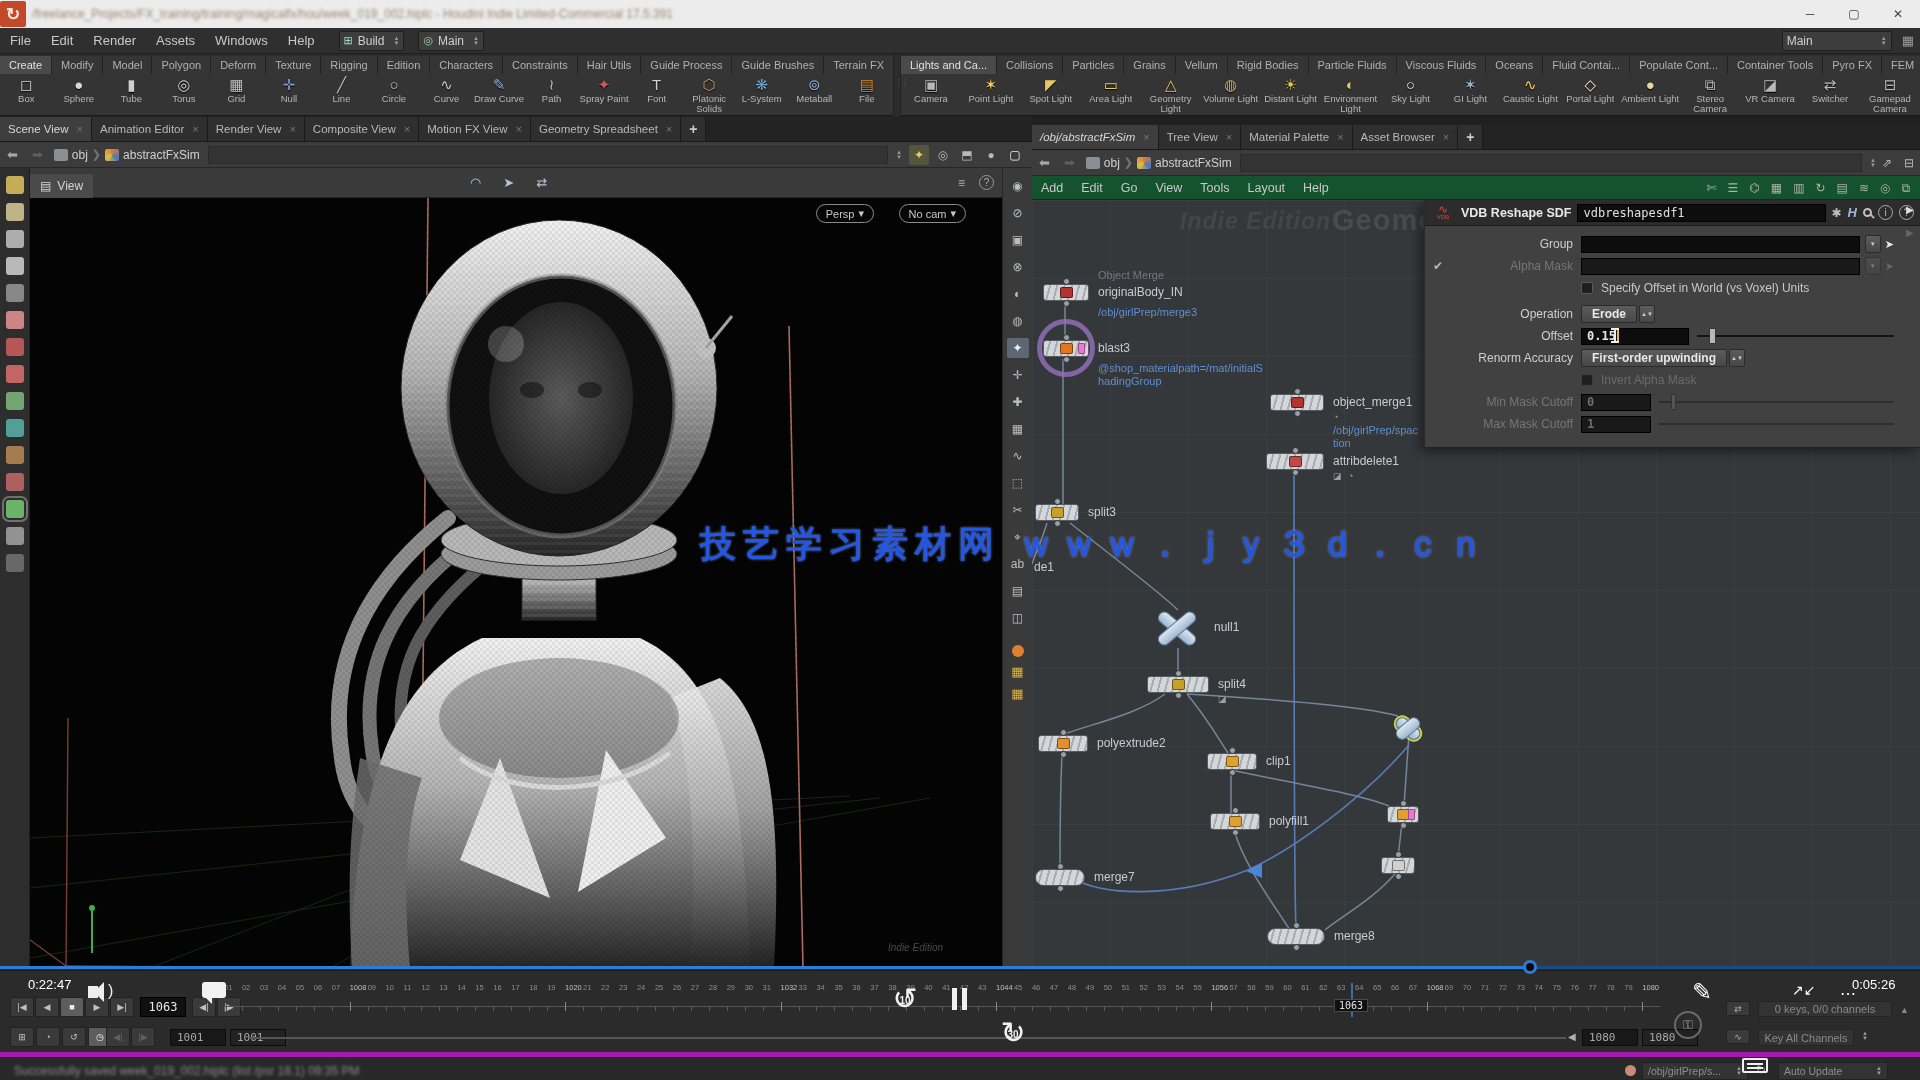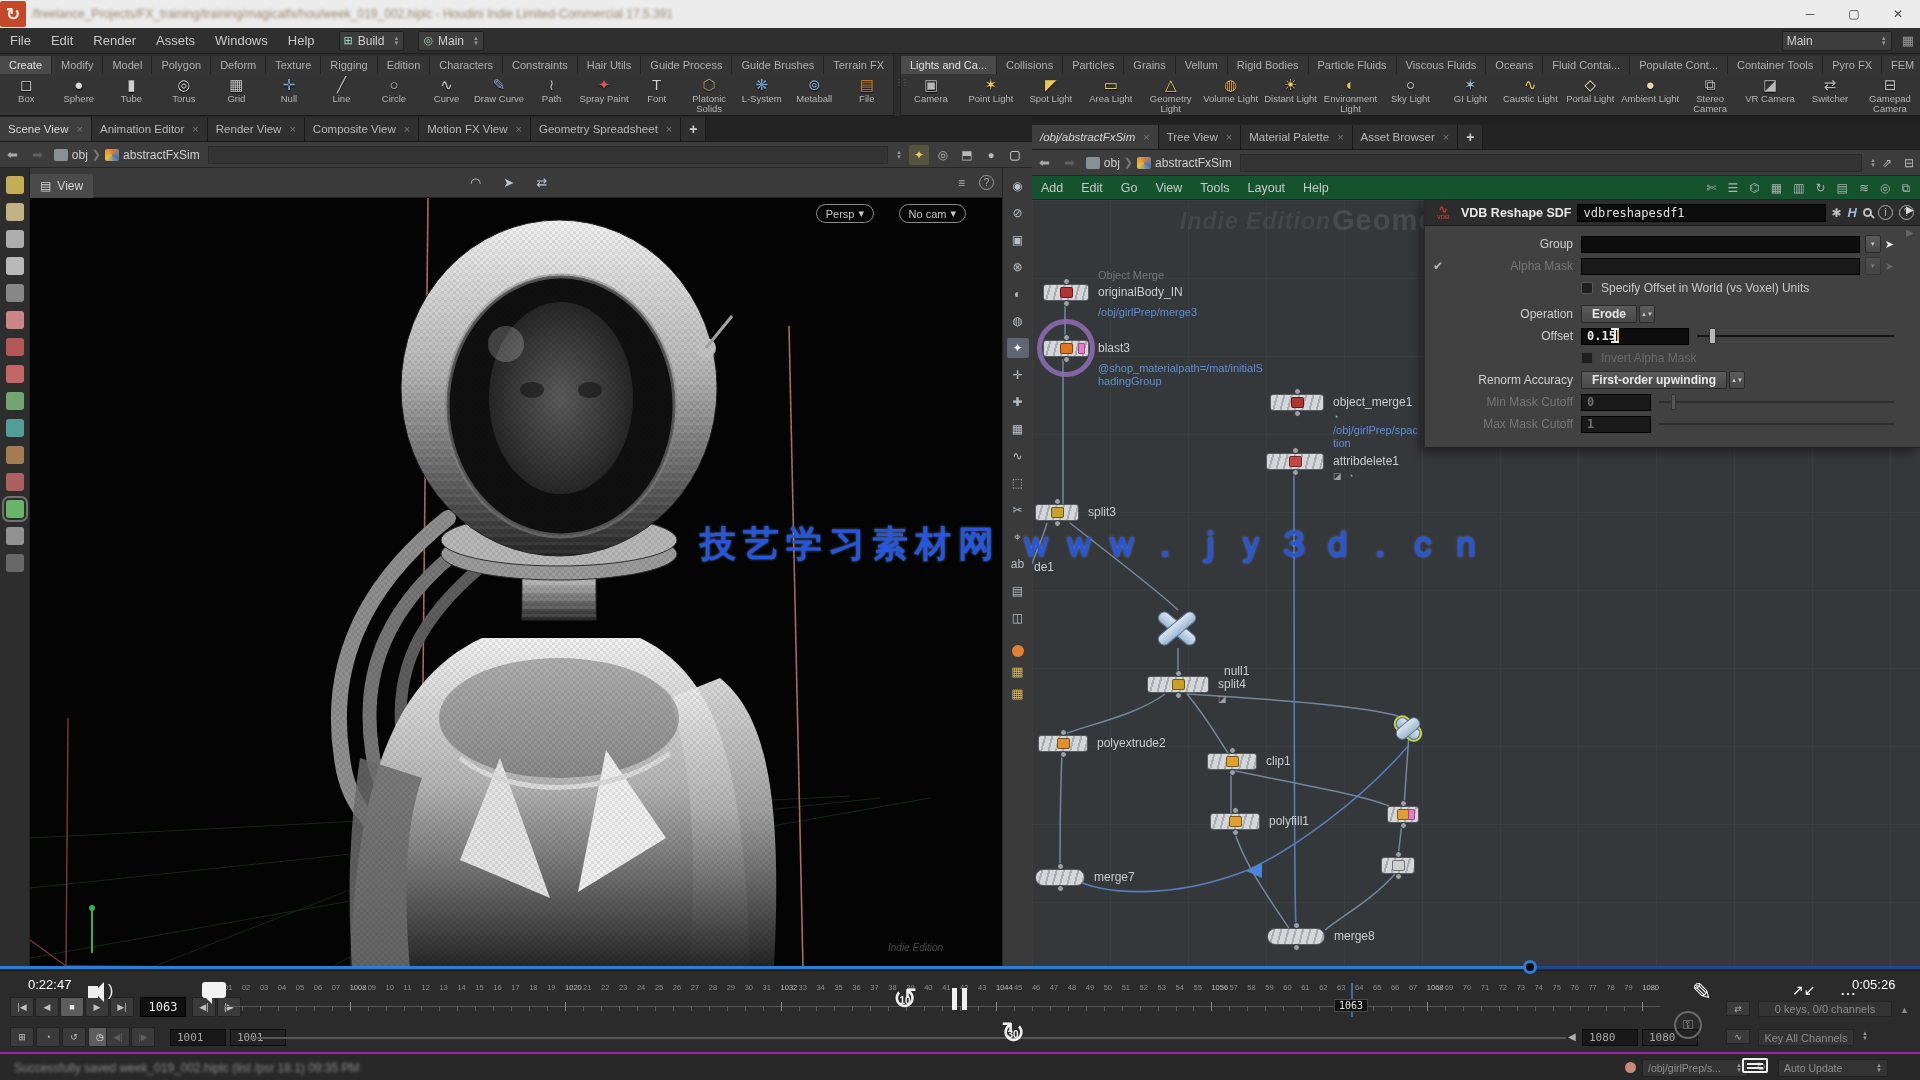--- a/index.html
+++ b/index.html
@@ -154,21 +154,21 @@
 .steps2{position:absolute;left:106px;top:56px;display:flex;gap:1px}
 .rangebox{position:absolute;top:58px;width:56px;height:17px;background:#181818;border:1px solid #0c0c0c;color:#a8a8a8;font-size:11px;display:flex;align-items:center;padding-left:6px;font-family:"DejaVu Sans Mono",monospace}
 .rslider{position:absolute;left:250px;top:66px;width:1316px;height:2px;background:#555}
 .rsarrow{position:absolute;left:1568px;top:60px;color:#b0b0b0;font-size:10px}
 .keycircle{position:absolute;left:1674px;top:40px;width:28px;height:28px;border:2px solid #6a6a6a;border-radius:50%;display:flex;align-items:center;justify-content:center;color:#9a9a9a;font-size:13px}
 .miniicon{position:absolute;width:24px;height:15px;background:#3a3a3a;border:1px solid #222;color:#b0b0b0;font-size:9px;display:flex;align-items:center;justify-content:center}
 .keysbox{position:absolute;left:1758px;top:30px;width:134px;height:16px;background:#333;border:1px solid #242424;color:#8a8a8a;font-size:11px;display:flex;align-items:center;justify-content:center}
 .keyall{position:absolute;left:1758px;top:58px;width:96px;height:17px;background:#333;border:1px solid #242424;color:#8a8a8a;font-size:11px;display:flex;align-items:center;justify-content:center}
 .tri-up{position:absolute;left:1900px;top:34px;color:#8a8a8a;font-size:9px}
 
-.statusbar{position:absolute;left:0;top:1052px;width:1920px;height:28px;background:#282828;border-top:2px solid #a21caf}
+.statusbar{position:absolute;left:0;top:1052px;width:1920px;height:28px;background:#282828;border-top:5px solid #a21caf}
 .sb-blur{position:absolute;left:14px;top:7px;color:#8a8a8a;font-size:12px;filter:blur(1.8px);white-space:nowrap}
 .sb-dot{position:absolute;left:1625px;top:8px;width:11px;height:11px;border-radius:50%;background:#c98a7a}
 .sb-combo{position:absolute;top:5px;height:18px;background:#333;border:1px solid #222;color:#909090;font-size:10.5px;display:flex;align-items:center;padding:0 5px;gap:5px}
 .sb-ref{position:absolute;left:1756px;top:6px;color:#999;font-size:12px}
 
 .wm{position:absolute;left:700px;top:520px;z-index:60;color:#2456e0;font-weight:bold;font-size:36px;letter-spacing:7px;white-space:nowrap;text-shadow:0 0 3px rgba(180,200,255,.5)}
 .vo{position:absolute;z-index:70;color:#fff}
 .speaker{width:10px;height:12px;background:#eee;position:relative}
 .speaker::before{content:"";position:absolute;left:6px;top:-4px;border:10px solid transparent;border-right-color:#eee;border-left:0}
 .speaker::after{content:")";position:absolute;left:20px;top:-4px;color:#eee;font-size:16px}
@@ -724,21 +724,21 @@
           <span class="nlabel" style="left: 53px; top: 1px;">split3</span>
         </div>
         <div class="node" style="left: 2px; top: 360px;">
           <span class="nlabel">de1</span>
         </div>
         <div class="node" style="left: 118px; top: 412px;">
           <div style="position: relative; width: 56px; height: 34px;">
             <div class="xbar" style="left: 4px; top: 10px; transform: rotate(40deg); width: 46px;"></div>
             <div class="xbar" style="left: 4px; top: 10px; transform: rotate(-40deg); width: 46px;"></div>
           </div>
-          <span class="nlabel" style="left: 74px; top: 8px; margin-top: 44px;">null1</span>
+          <span class="nlabel" style="left: 64px; top: 8px;">null1</span>
         </div>
         <div class="node" style="left: 115px; top: 476px;">
           <div class="nbody" style="width: 62px;">
             <span class="nchip" style="background: rgb(200, 160, 40);"></span>
           </div>
           <span class="nlabel" style="left: 71px; top: 1px;">split4</span>
           <span class="nbadges" style="left: 71px; top: 18px;">◪</span>
         </div>
         <div class="node" style="left: 6px; top: 535px;">
           <div class="nbody" style="width: 50px;">
@@ -833,28 +833,28 @@
             <span>0.15</span>
               <span class="caret"></span>
           </div>
           <div class="slider">
             <div class="track"></div>
               <div class="handle"></div>
           </div>
           <div class="ibeam"></div>
         </div>
         <div class="prow">
+          <div class="plabel">Renorm Accuracy</div>
+          <div class="ddown">First-order upwinding</div>
+          <div class="dspin">▲▼</div>
+        </div>
+        <div class="prow">
           <div class="plabel"></div>
           <div class="pcheck dim"></div>
           <div class="cklabel dim">Invert Alpha Mask</div>
-        </div>
-        <div class="prow">
-          <div class="plabel">Renorm Accuracy</div>
-          <div class="ddown">First-order upwinding</div>
-          <div class="dspin">▲▼</div>
         </div>
         <div class="prow">
           <div class="plabel dim">Min Mask Cutoff</div>
           <div class="pfield dim" style="width:70px">0</div>
           <div class="slider">
             <div class="track dim"></div>
               <div class="handle dim"></div>
           </div>
         </div>
         <div class="prow">

